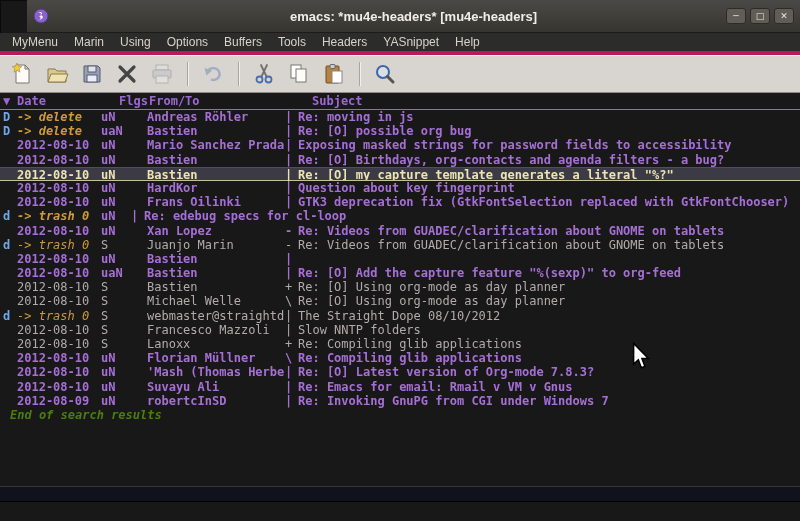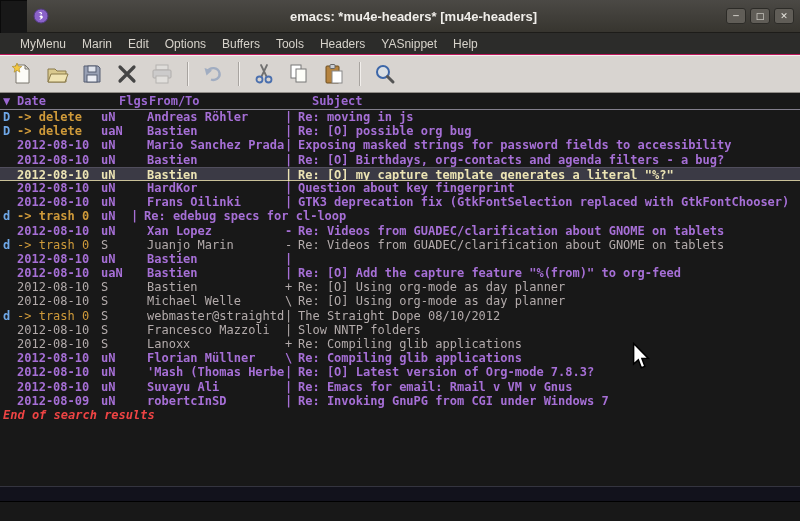--- a/index.html
+++ b/index.html
@@ -27,21 +27,21 @@
   .win-controls { margin-left:auto; display:flex; gap:4px; z-index:2; }
   .win-btn {
     width:20px; height:16px; background:#605d57; border:1px solid #2c2b27;
     border-radius:3px; color:#e6e4de; font-size:9px; line-height:14px;
     text-align:center; font-family:"DejaVu Sans", sans-serif;
   }
 
   
   .menubar {
     height:22px; flex:none; background:#2c2c2a; display:flex;
-    align-items:center; padding-left:12px; border-bottom:1px solid #be185d;
+    align-items:center; padding-left:4px; border-bottom:4px solid #be185d;
   }
   .menu-item { color:#d7d3cb; font-size:12px; padding:3px 8px; cursor:default; }
 
   
   .toolbar {
     height:38px; flex:none; background:#d8d4d0;
     border-top:1px solid #f4f2ee; border-bottom:1px solid #8f8b87;
     display:flex; align-items:center; padding-left:8px; gap:7px;
   }
   .tool-btn { width:28px; height:28px; display:flex; align-items:center; justify-content:center; }
@@ -67,27 +67,27 @@
     font-size:12px; white-space:pre; color:#b3abab;
   }
   .col-mark    { width:14px;  flex:none; color:#6fa8e8; font-weight:bold; }
   .col-date    { width:84px;  flex:none; overflow:hidden; }
   .col-flags   { width:30px;  flex:none; overflow:hidden; }
   .col-from    { width:138px; flex:none; overflow:hidden;margin-left:16px; }
   .col-thread  { width:13px;  flex:none; }
   .col-subject { flex:1; min-width:0; overflow:hidden; }
 
   .row.unread { color:#a66fd6; font-weight:bold; }
-  .row.marked .col-date { color:#cf9a3a; }
+  .row.marked .col-date { color:#cf9a3a; font-style:italic; }
   .row.current { background:#3b3a45; border-top:1px solid #504d5c; border-bottom:1px solid #c9c098; }
   .row.current, .row.current span { color:#ece4b4; font-weight:bold; }
 
   .end-line {
-    height:14.2px; line-height:14.3px; padding-left:3px;
-    font-size:12px; font-weight:bold; font-style:italic; color:#ef4444;
+    height:14.2px; line-height:14.3px; padding-left:10px;
+    font-size:12px; font-weight:bold; font-style:italic; color:#4d7c0f;
   }
 
   
   .modeline {
     height:16px; flex:none; background:#12121c;
     border-top:1px solid #34343f; border-bottom:1px solid #000;
     font-family:"DejaVu Sans Mono", monospace; font-size:12px; font-weight:bold;
     line-height:14px; white-space:pre; overflow:hidden; padding-left:4px;
     color:#d6d6d6;
   }
@@ -112,21 +112,21 @@
     <div class="win-controls">
       <div class="win-btn">─</div>
       <div class="win-btn">□</div>
       <div class="win-btn">✕</div>
     </div>
   </div>
 
   <div class="menubar">
     <span class="menu-item">MyMenu</span>
     <span class="menu-item">Marin</span>
-    <span class="menu-item">Edit</span>
+    <span class="menu-item">Using</span>
     <span class="menu-item">Options</span>
     <span class="menu-item">Buffers</span>
     <span class="menu-item">Tools</span>
     <span class="menu-item">Headers</span>
     <span class="menu-item">YASnippet</span>
     <span class="menu-item">Help</span>
   </div>
 
   <div class="toolbar">
     <div class="tool-btn">
@@ -303,21 +303,21 @@
     <span class="col-from">Bastien</span>
     <span class="col-thread">|</span>
   </div>
 
   <div class="row unread">
     <span class="col-mark"></span>
     <span class="col-date">2012-08-10</span>
     <span class="col-flags">uaN</span>
     <span class="col-from">Bastien</span>
     <span class="col-thread">|</span>
-    <span class="col-subject">Re: [O] Add the capture feature "%(from)" to org-feed</span>
+    <span class="col-subject">Re: [O] Add the capture feature "%(sexp)" to org-feed</span>
   </div>
 
   <div class="row read">
     <span class="col-mark"></span>
     <span class="col-date">2012-08-10</span>
     <span class="col-flags">S</span>
     <span class="col-from">Bastien</span>
     <span class="col-thread">+</span>
     <span class="col-subject">Re: [O] Using org-mode as day planner</span>
   </div>

